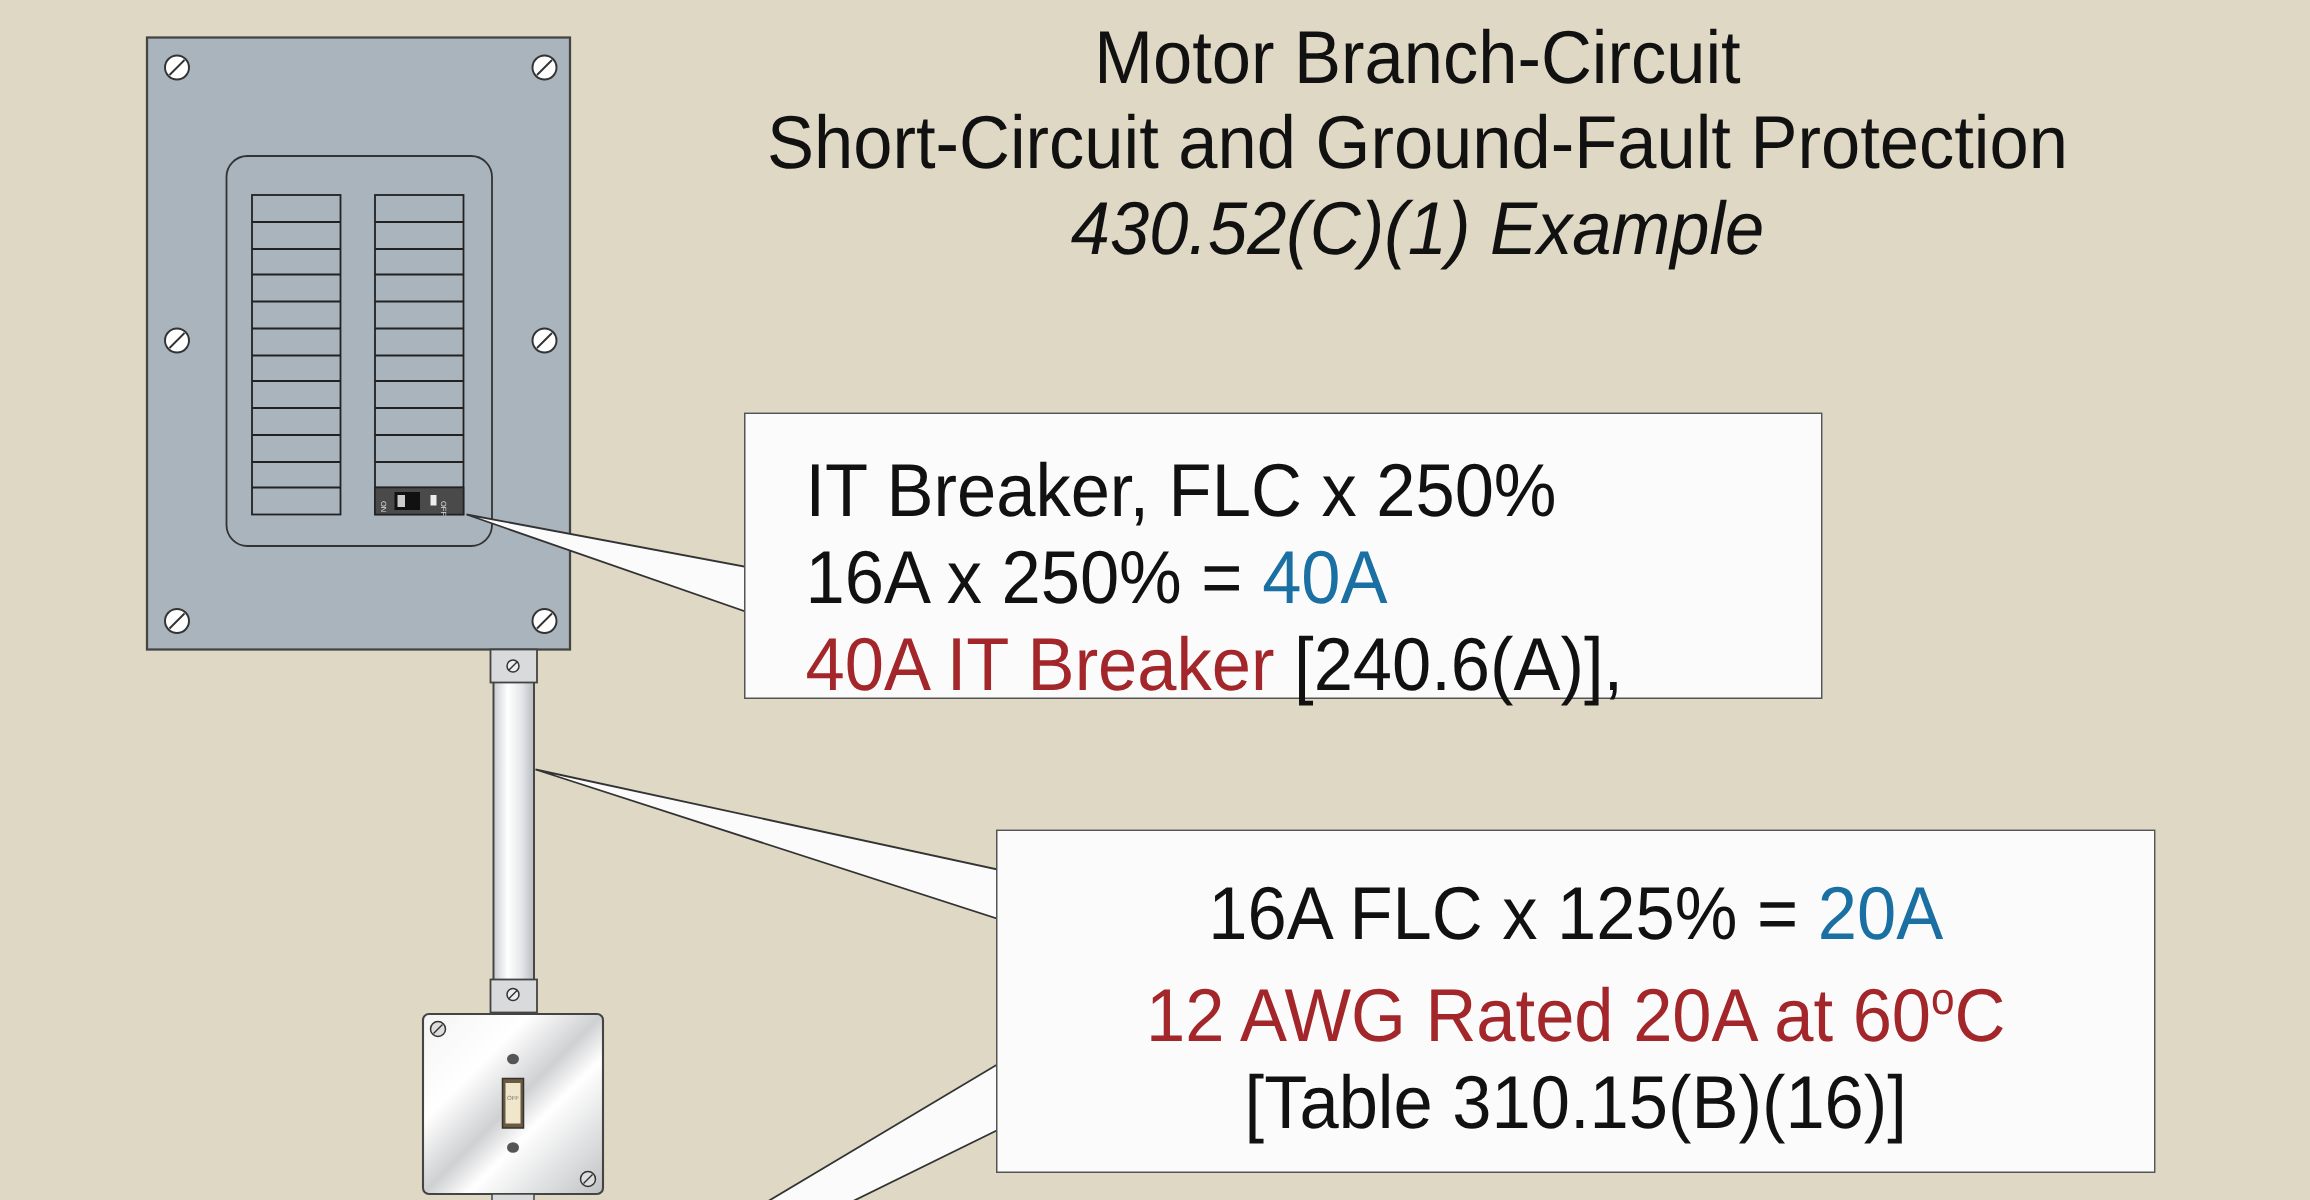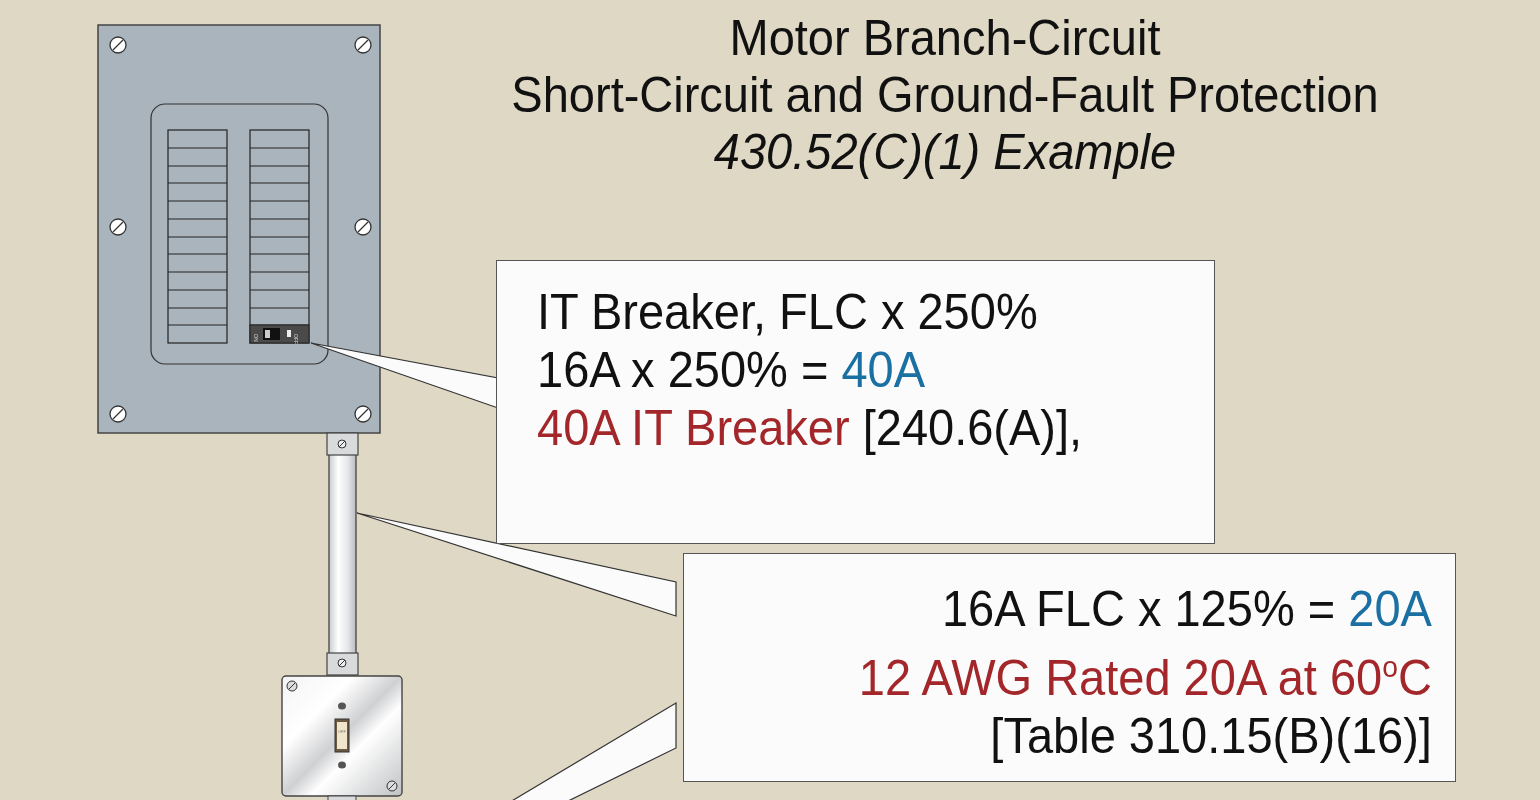--- a/index.html
+++ b/index.html
@@ -15,23 +15,23 @@
     text-align:center; color:#111; font-size:50px; line-height:57px;
     transform:scaleX(0.94); transform-origin:center top;
   }
   .title .t3 { font-style:italic; }
 
   .callout {
     position:absolute; background:#fbfbfb; border:1.5px solid #555;
     box-sizing:border-box; color:#111; font-size:50px; line-height:58px;
   }
   .callout .ln { display:block; white-space:nowrap; }
-  .c1 { left:496px; top:260px; width:719px; height:284px; padding:22px 0 0 40px; }
+  .c1 { left:496px; top:275px; width:719px; height:191px; padding:22px 0 0 40px; }
   .c1 .ln { transform:scaleX(0.94); transform-origin:left center; }
-  .c2 { left:683px; top:553px; width:773px; height:229px; padding:26px 0 0 0; text-align:right; }
+  .c2 { left:664px; top:553px; width:773px; height:229px; padding:26px 0 0 0; text-align:center; }
   .c2 .ln { transform:scaleX(0.94); transform-origin:center center; }
   .blue { color:#1a6fa3; }
   .red { color:#a3272a; }
   sup.deg { font-size:30px; vertical-align:18px; }
 </style>
 </head>
 <body>
 
 <svg class="art" width="1540" height="800" viewBox="0 0 1540 800">
   <defs>

